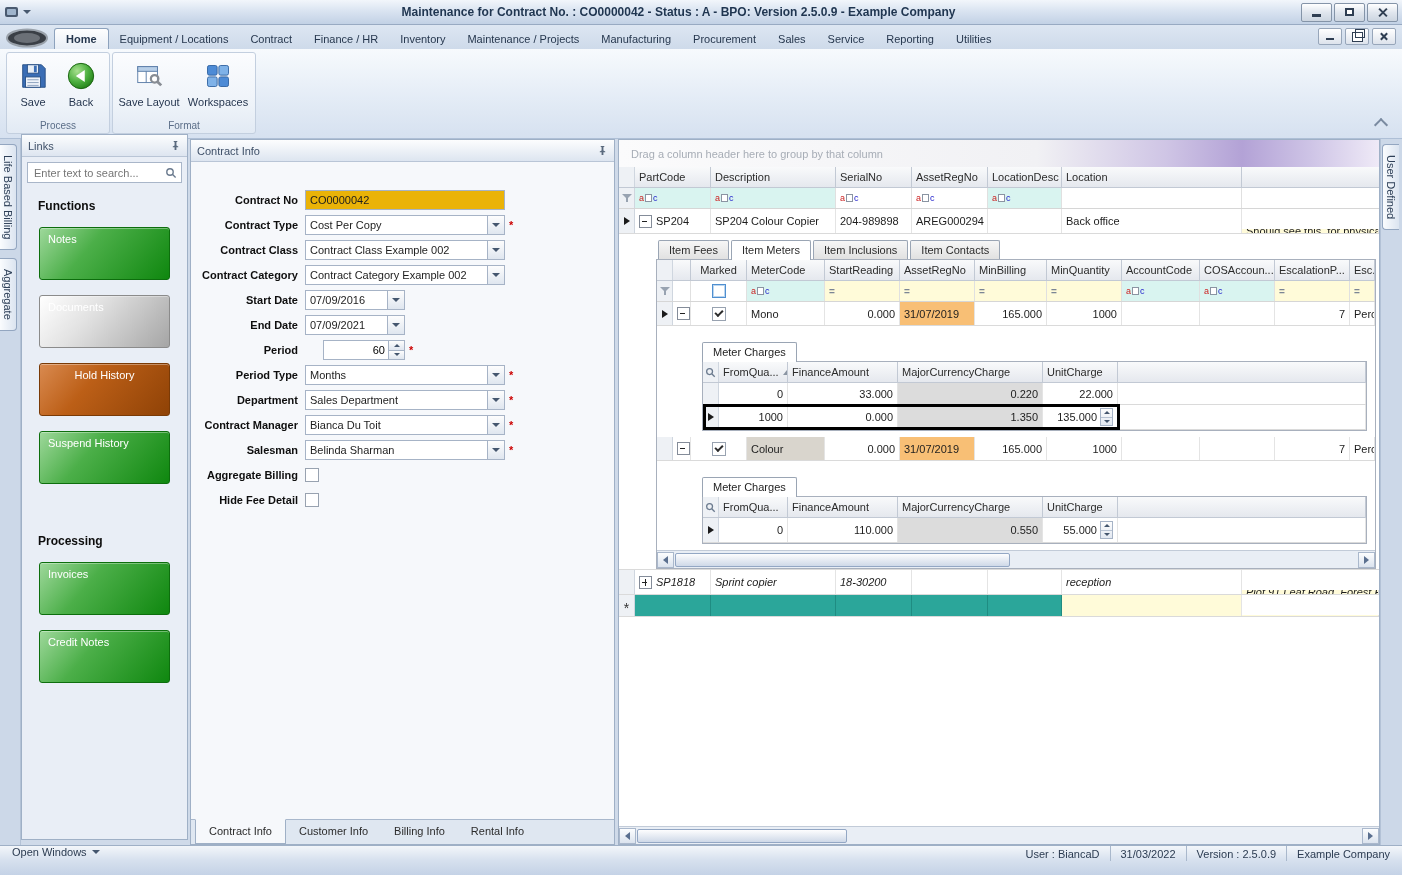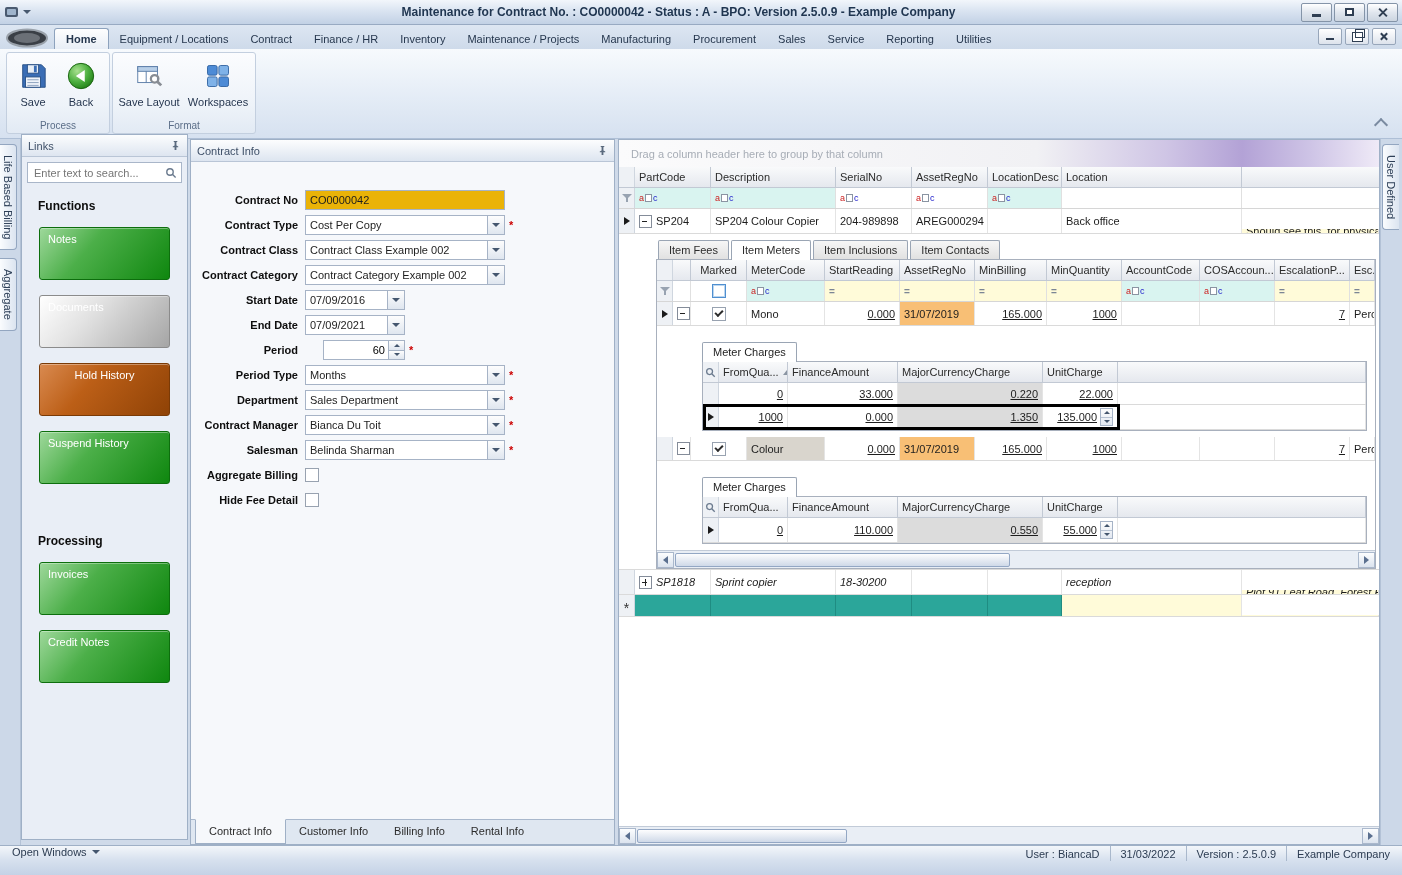--- a/index.html
+++ b/index.html
@@ -88,21 +88,21 @@
   .chkbox.checked::before{content:"";position:absolute;left:2px;top:2px;width:6px;height:3px;border-left:2px solid #2c2c2c;border-bottom:2px solid #2c2c2c;transform:rotate(-45deg);}
   .chkbox.focus{border:1px solid #4f8fd0;box-shadow:inset 0 0 0 1px #bcd6ef;}
   .ctabs{height:24px;flex:none;background:#dfe7f1;border-top:1px solid #a9b8cc;display:flex;align-items:stretch;padding-left:4px;}
   .ctab{padding:5px 13px 0;color:#2c2c2c;}
   .ctab.active{background:#f6f8fb;border:1px solid #9fb0c6;border-top:1px solid #f6f8fb;margin-top:-1px;}
   
   .grid-panel{position:absolute;left:618px;top:139px;width:762px;height:706px;background:#fff;border:1px solid #9fb0c6;box-sizing:border-box;display:flex;flex-direction:column;}
   .groupby{height:27px;flex:none;display:flex;align-items:center;padding-left:12px;color:#a7adb6;
     background:linear-gradient(to right,#fbfbfc 0%,#f1f1f4 55%,#cfc5e5 72%,#b3a2d6 82%,#cec4e6 91%,#efeaf7 100%);}
   .cell{display:flex;align-items:center;padding:0 4px;box-sizing:border-box;overflow:hidden;white-space:nowrap;flex:none;}
-  .num{justify-content:flex-end;text-decoration:underline;}
+  .num{justify-content:flex-end;}
   .ghead{display:flex;height:20px;flex:none;background:linear-gradient(#f9fafb,#e5e8ee);border-bottom:1px solid #c2c9d4;}
   .ghead .cell{border-right:1px solid #c2c9d4;color:#2b2b2b;}
   .gfilter{display:flex;height:20px;flex:none;background:#fff;border-bottom:1px solid #d6d6d6;}
   .gfilter .cell{border-right:1px solid #e0e0e0;gap:3px;}
   .grow{display:flex;height:24px;flex:none;background:#fff;border-bottom:1px solid #dadada;}
   .grow .cell{border-right:1px solid #e4e4e4;}
   .ind{background:#eef1f5;border-right:1px solid #cfd6df !important;justify-content:center;padding:0;}
   .cyan{background:#d9f4f0;} .yellow{background:#fffbd9;} .peach{background:#f8bf75;}
   .teal{background:#2ba69a;border-right:1px solid #1f8c82 !important;}
   .mcc{background:#dcdcdc;} .cellgray{background:#d9d5cd;}

